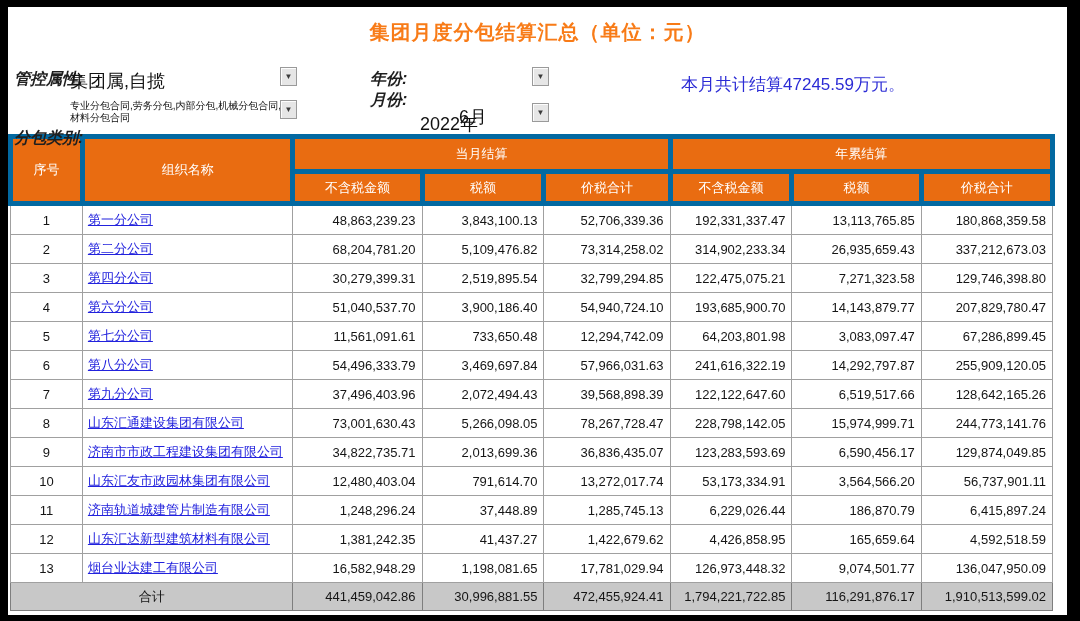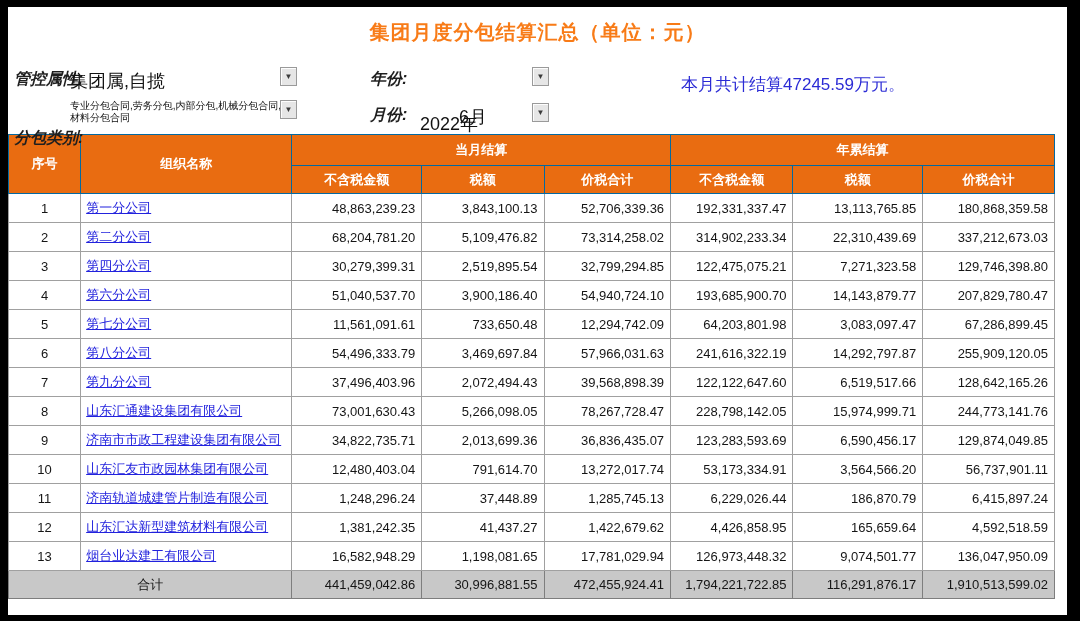--- a/index.html
+++ b/index.html
@@ -13,21 +13,21 @@
   .flabel{position:absolute;font-size:16px;font-style:italic;font-weight:bold;color:#1f1f1f;white-space:nowrap;}
   .fvalue{position:absolute;font-size:18px;color:#111;white-space:nowrap;}
   .fvalue-small{position:absolute;font-size:10px;color:#111;width:212px;line-height:12px;overflow:hidden;max-height:24px;}
   .dd-btn{position:absolute;width:17px;height:19px;background:#e6e6e6;border:1px solid #9a9a9a;
     box-shadow:inset 1px 1px 0 #fdfdfd;color:#3a3a3a;font-size:8px;line-height:18px;text-align:center;cursor:pointer;padding:0;}
   .summary{position:absolute;left:560px;top:66px;width:450px;text-align:center;
     font-size:17px;color:#2B2BD5;white-space:nowrap;}
   
   .table-wrap{padding:0 12px 0 0;}
   table{width:100%;border-collapse:collapse;table-layout:fixed;}
-  th{background:#E96C11;color:#fff;font-size:13px;font-weight:bold;border:1px solid #0369a1;padding:0;}
+  th{background:#E96C11;color:#fff;font-size:13px;font-weight:normal;border:5px solid #0369a1;padding:0;}
   .th-group{height:30px;}
   .th-sub{height:27px;}
   td{font-size:13px;color:#151515;border:1px solid #a0a0a0;height:28px;padding:0 2px;overflow:hidden;white-space:nowrap;}
   td.seq{text-align:center;}
   td.org{text-align:left;padding-left:5px;}
   td.org a{color:#2222DD;text-decoration:underline;cursor:pointer;}
   td.num{text-align:right;padding-right:6px;}
   tr.total-row td{background:#C8C8C8;border-color:#7e7e7e;height:27px;text-align:right;}
   tr.total-row td.total-label{text-align:center;margin-left:34px;}
 </style>
@@ -45,21 +45,21 @@
       <button class="dd-btn" style="left:272px;top:60px;">▼</button>
 
       <span class="flabel" style="left:6px;top:97px;margin-top:24px;">分包类别:</span>
       <span class="fvalue-small" style="left:62px;top:93px;">专业分包合同,劳务分包,内部分包,机械分包合同,材料分包合同</span>
       <button class="dd-btn" style="left:272px;top:93px;">▼</button>
 
       <span class="flabel" style="left:362px;top:62px;">年份:</span>
       <span class="fvalue" style="left:412px;top:62px;margin-top:43px;">2022年</span>
       <button class="dd-btn" style="left:524px;top:60px;">▼</button>
 
-      <span class="flabel" style="left:362px;top:98px;">月份:</span>
+      <span class="flabel" style="left:362px;top:83px;">月份:</span>
       <span class="fvalue" style="left:412px;top:98px;margin-left:39px;">6月</span>
       <button class="dd-btn" style="left:524px;top:96px;">▼</button>
 
       <div class="summary">本月共计结算47245.59万元。</div>
     </div>
 
     <div class="table-wrap">
       <table>
         <colgroup>
           <col style="width:6.9%">
@@ -98,21 +98,21 @@
               <td class="num">13,113,765.85</td>
               <td class="num">180,868,359.58</td>
             </tr>
             <tr>
               <td class="seq">2</td>
               <td class="org"><a>第二分公司</a></td>
               <td class="num">68,204,781.20</td>
               <td class="num">5,109,476.82</td>
               <td class="num">73,314,258.02</td>
               <td class="num">314,902,233.34</td>
-              <td class="num">22,310,439.69</td>
+              <td class="num">26,935,659.43</td>
               <td class="num">337,212,673.03</td>
             </tr>
             <tr>
               <td class="seq">3</td>
               <td class="org"><a>第四分公司</a></td>
               <td class="num">30,279,399.31</td>
               <td class="num">2,519,895.54</td>
               <td class="num">32,799,294.85</td>
               <td class="num">122,475,075.21</td>
               <td class="num">7,271,323.58</td>

